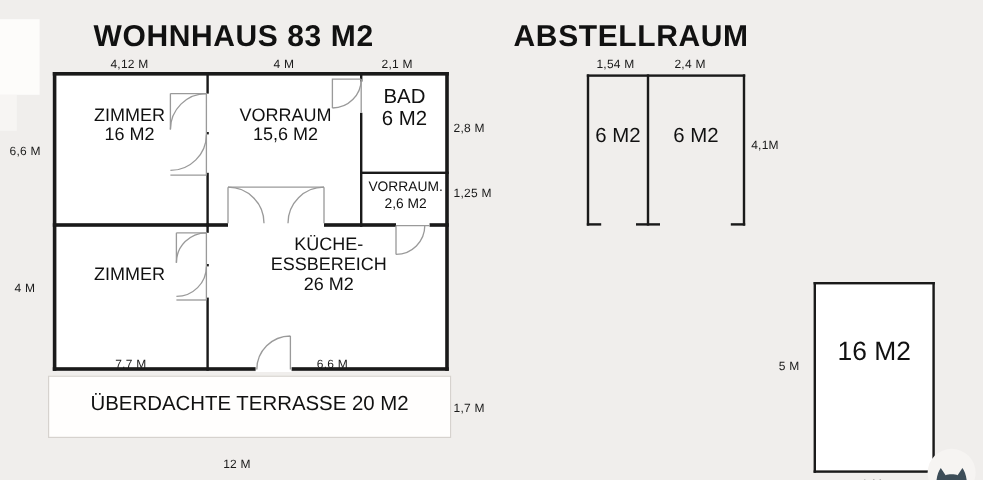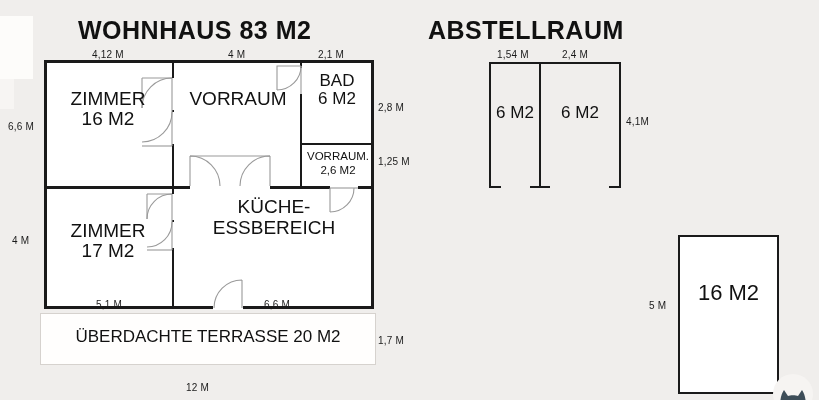--- a/index.html
+++ b/index.html
@@ -33,21 +33,21 @@
   
   .wall{background:#1a1a1a;}
 
   
   .room-label{
     position:absolute;
     text-align:center;
     line-height:1.05;
     white-space:nowrap;
   }
-  .rl-big{font-size:19px;}
+  .rl-big{font-size:15px;}
   .rl-mid{font-size:17px;}
   .rl-xs{font-size:11.5px;}
 
   
   .dim{
     position:absolute;
     font-size:10px;
     color:#1b1b1b;
     white-space:nowrap;
     letter-spacing:0.2px;
@@ -153,56 +153,57 @@
     <path class="arcline" d="M34,30 L34,2 M34,2 A28,28 0 0,0 6,30"></path>
   </svg>
 
   <div class="room-label rl-big" style="left:46px;top:73px;width:124px;">
     <div>ZIMMER</div>
     <div>16 M2</div>
   </div>
 
   <div class="room-label rl-big" style="left:176px;top:73px;width:124px;">
     <div>VORRAUM</div>
+    <div>15,6 M2</div>
   </div>
 
   <div class="room-label rl-mid" style="left:302px;top:56px;width:70px;">
     <div>BAD</div>
     <div>6 M2</div>
   </div>
 
   <div class="room-label rl-xs" style="left:302px;top:133px;width:72px;line-height:1.25;">
     <div>VORRAUM.</div>
     <div>2,6 M2</div>
   </div>
 
   <div class="room-label rl-big" style="left:46px;top:205px;width:124px;">
     <div>ZIMMER</div>
-    <div>17 M2</div>
   </div>
 
   <div class="room-label rl-big" style="left:176px;top:180px;width:196px;line-height:1.12;">
     <div>KÜCHE-</div>
     <div>ESSBEREICH</div>
+    <div>26 M2</div>
   </div>
 
   <div class="room-label rl-mid" style="left:44px;top:312px;width:328px;">ÜBERDACHTE TERRASSE 20 M2</div>
 
   <div class="dim" style="left:92px;top:33px;">4,12 M</div>
   <div class="dim" style="left:228px;top:33px;">4 M</div>
   <div class="dim" style="left:318px;top:33px;">2,1 M</div>
 
   <div class="dim" style="left:378px;top:86px;">2,8 M</div>
   <div class="dim" style="left:378px;top:140px;">1,25 M</div>
   <div class="dim" style="left:378px;top:319px;">1,7 M</div>
 
   <div class="dim" style="left:8px;top:105px;">6,6 M</div>
   <div class="dim" style="left:12px;top:219px;">4 M</div>
 
-  <div class="dim" style="left:96px;top:283px;">5,1 M</div>
+  <div class="dim" style="left:96px;top:283px;">7,7 M</div>
   <div class="dim" style="left:264px;top:283px;">6,6 M</div>
 
   <div class="dim" style="left:186px;top:366px;">12 M</div>
 
   <div class="abs title" style="left:428px;top:2px;">ABSTELLRAUM</div>
 
   <div class="abs wall" style="left:489px;top:46px;width:2px;height:126px;"></div>
 
   <div class="abs wall" style="left:539px;top:46px;width:2px;height:126px;"></div>
 

